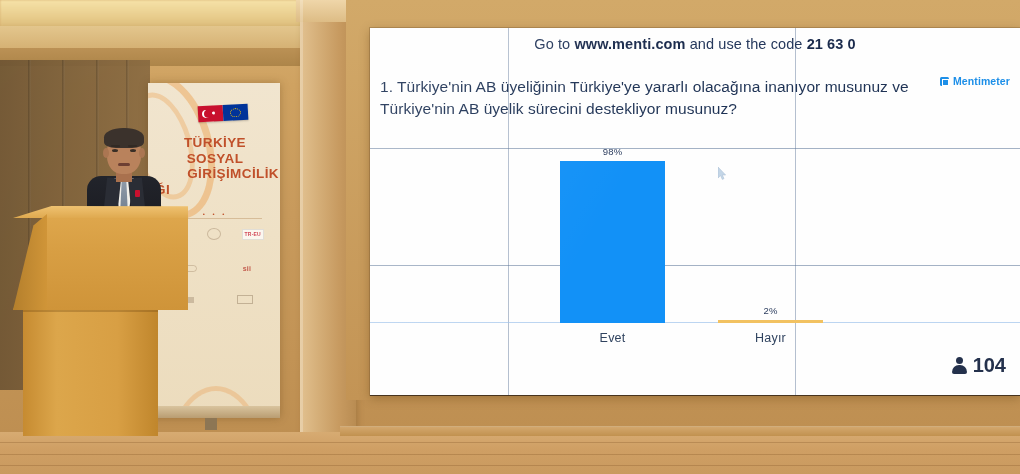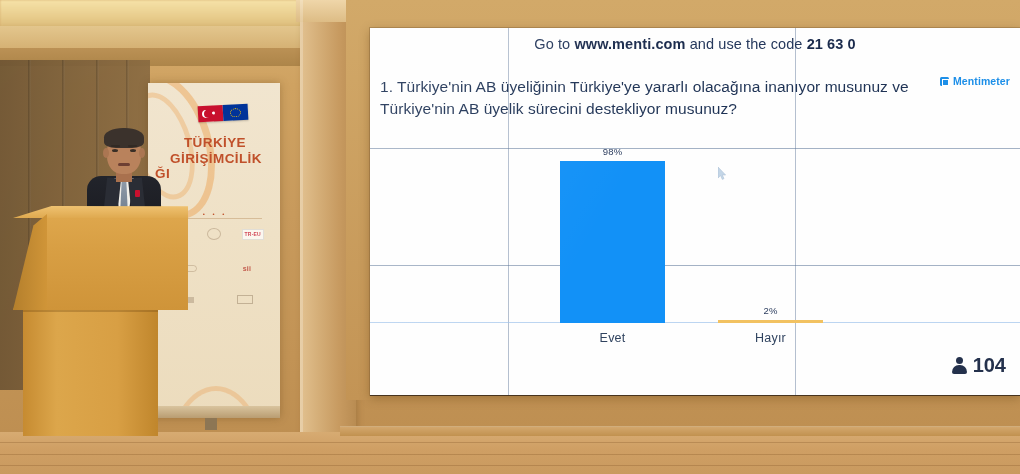--- a/index.html
+++ b/index.html
@@ -124,21 +124,21 @@
   .flag-eu .stars {
     position:absolute; left:7px; top:4px; width:11px; height:9px;
     border:1.5px dotted #ffcc00; border-radius:50%;
   }
   .banner-title {
     position:absolute; left:3px; top:52px; width:128px;
     color:#c0502a; font-weight:bold; font-size:13.5px;
     line-height:15.5px; letter-spacing:.4px; text-align:center;
   }
   .banner-title span { display:block; }
-  .banner-title .l3 { text-align:center; padding-left:2px; }
+  .banner-title .l3 { text-align:right; padding-left:2px; }
   .banner-title .l4 { text-align:left; padding-left:4px; }
   .banner-dots {
     position:absolute; left:34px; top:128px; width:66px;
     text-align:center; color:#c0502a; font-size:6px; letter-spacing:3px;
   }
   .banner-rule {
     position:absolute; left:22px; top:135px; width:92px; height:1px;
     background:rgba(170,120,70,.35);
   }
   .logo-row {
@@ -397,20 +397,21 @@
         <div class="crescent"></div>
           <div class="star"></div>
       </div>
       <div class="flag-eu">
         <div class="stars"></div>
       </div>
     </div>
 
     <div class="banner-title">
       <span>TÜRKİYE</span>
+      <span>SOSYAL</span>
       <span class="l3">GİRİŞİMCİLİK</span>
       <span class="l4">ĞI</span>
     </div>
 
     <div class="banner-dots">• • •</div>
     <div class="banner-rule"></div>
 
     <div class="logo-row r1">
       <div class="sponsor red">KOSGEB</div>
       <div class="sponsor" style="width:14px;height:12px;border:1px solid rgba(120,90,60,.4);border-radius:50%"></div>

